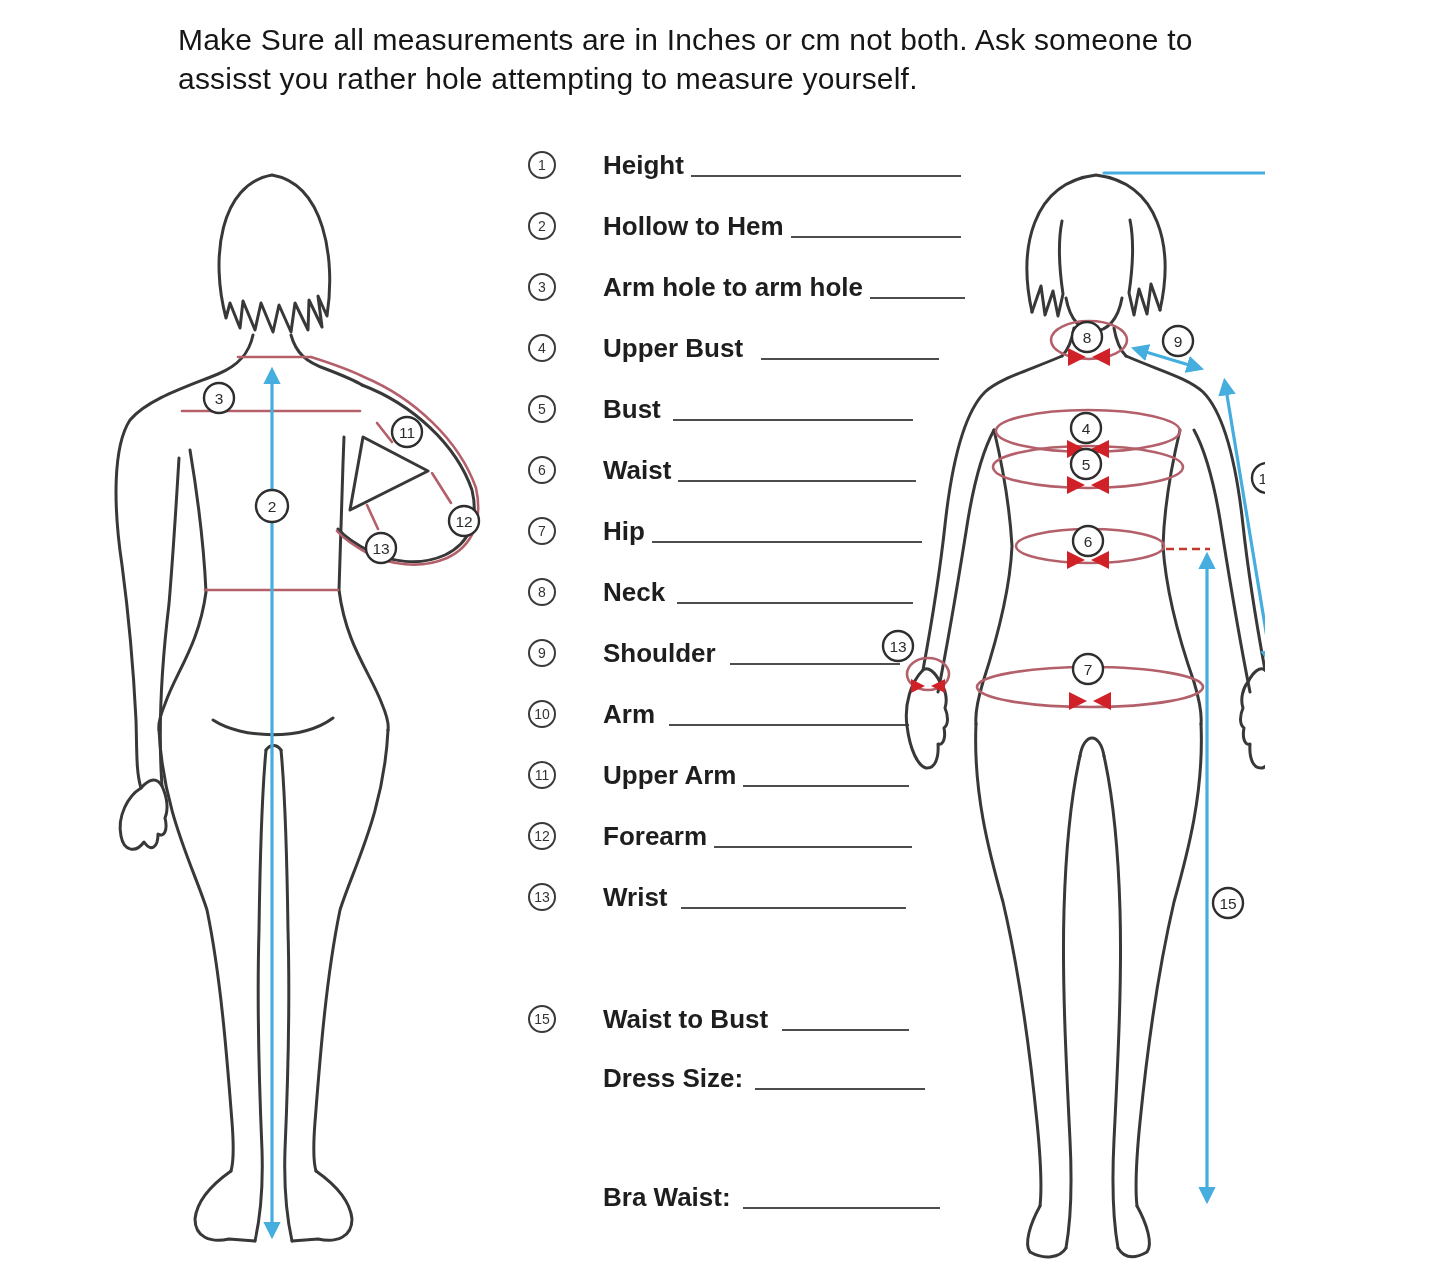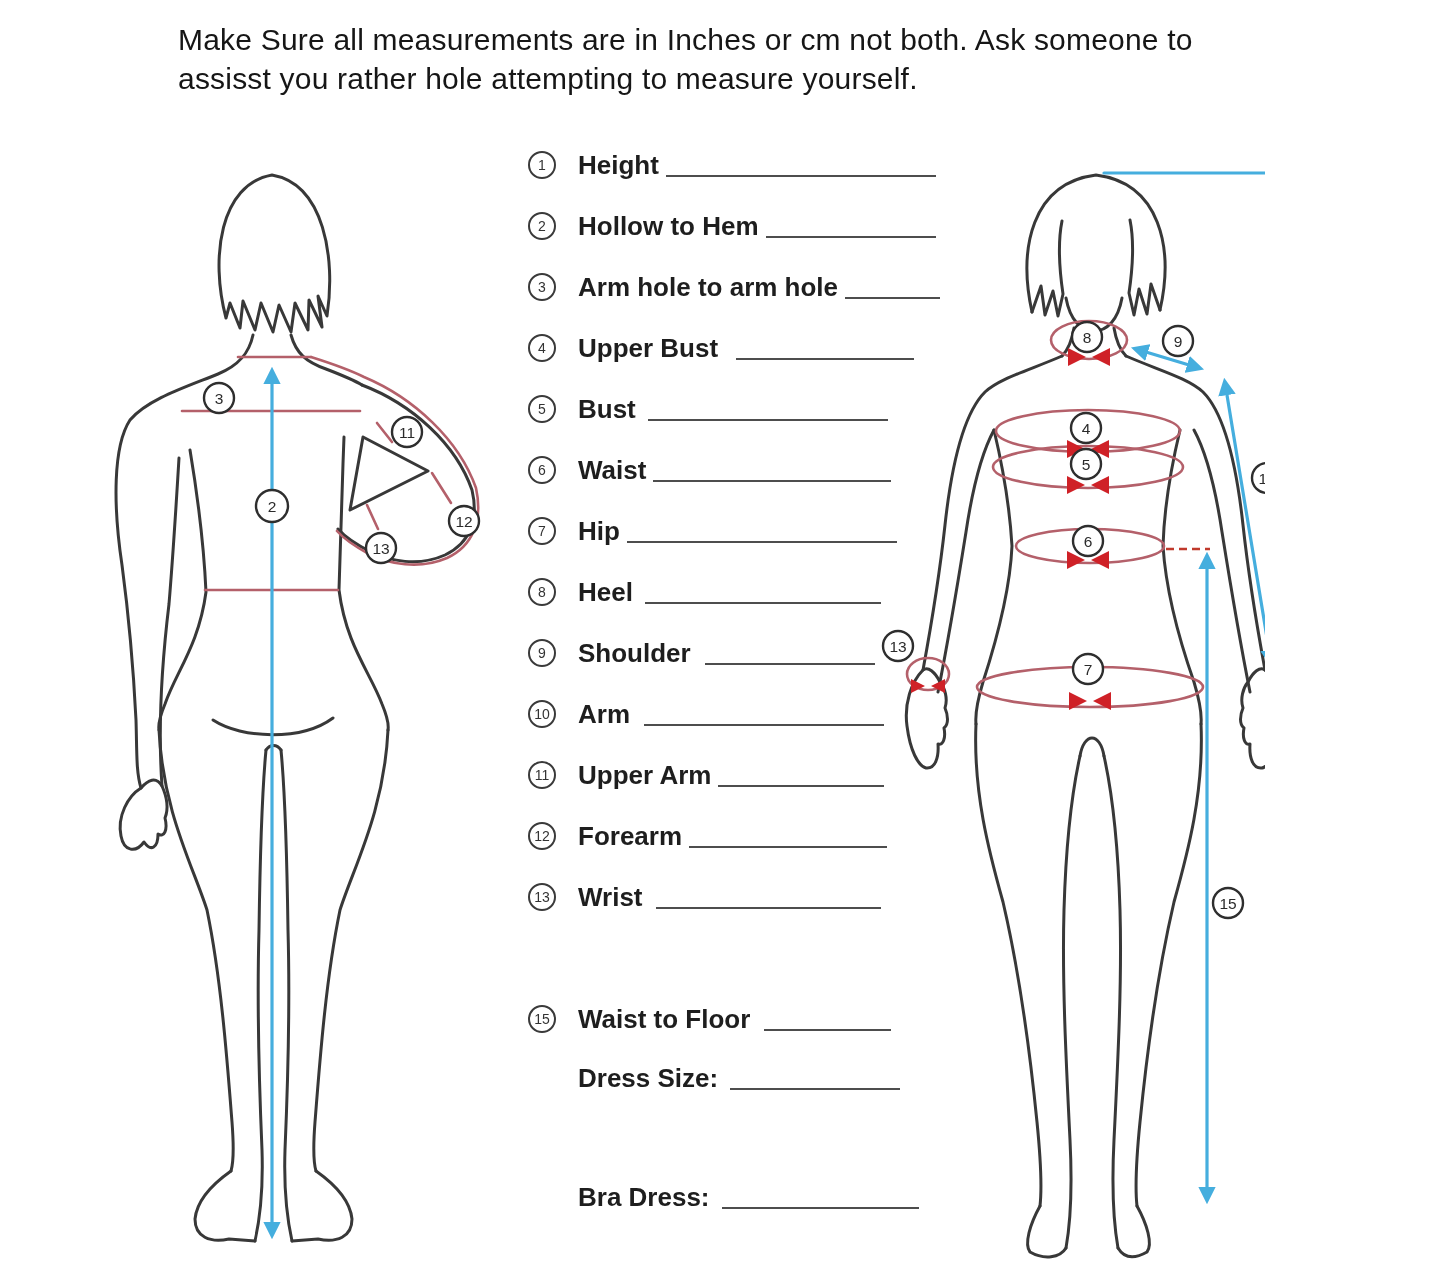--- a/index.html
+++ b/index.html
@@ -4,21 +4,21 @@
 <style>
   html,body{margin:0;padding:0;background:#ffffff;}
   .canvas{position:relative;width:1265px;height:1285px;background:#ffffff;overflow:hidden;
           font-family:"Liberation Sans", sans-serif;color:#1c1c1c;}
   .instructions{position:absolute;left:178px;top:20px;font-size:30px;line-height:39px;
                 color:#161616;letter-spacing:.2px;}
   .m-row{position:absolute;left:528px;height:60px;display:flex;align-items:center;white-space:nowrap;}
   .badge{width:28px;height:28px;border:2.4px solid #3a3a3a;border-radius:50%;box-sizing:border-box;
          display:inline-flex;align-items:center;justify-content:center;
          font-size:14px;color:#333;flex:0 0 auto;margin-right:22px;background:#fff;}
-  .m-label{font-size:26px;font-weight:700;color:#1e1e1e;}
+  .m-label{font-size:26px;font-weight:700;color:#1e1e1e;margin-left:25px;}
   .m-line{display:inline-block;height:22px;border-bottom:2.6px solid #4d4d4d;margin-left:7px;align-self:center;}
   .extra{padding-left:50px;align-items:center;}
   .fig{position:absolute;}
   svg text.mark{font-family:"Liberation Sans",sans-serif;font-size:15.5px;fill:#2b2b2b;
                 text-anchor:middle;}
   svg .ink{fill:none;stroke:#383838;stroke-width:3;stroke-linecap:round;stroke-linejoin:round;}
   svg .tape{fill:none;stroke:#b4606a;stroke-width:2.6;stroke-linecap:round;}
   svg .blue{fill:none;stroke:#45aede;stroke-width:3.2;stroke-linecap:round;}
   svg .bowtie{fill:#cf2127;stroke:none;}
   svg .badge-c{fill:#ffffff;stroke:#2e2e2e;stroke-width:2.4;}
@@ -63,21 +63,21 @@
     <span class="m-label">Waist</span>
     <span class="m-line" style="width:238px"></span>
   </div>
   <div class="m-row" style="top:501px">
     <span class="badge">7</span>
     <span class="m-label">Hip</span>
     <span class="m-line" style="width:270px"></span>
   </div>
   <div class="m-row" style="top:562px">
     <span class="badge">8</span>
-    <span class="m-label">Heel</span>
+    <span class="m-label">Neck</span>
     <span class="m-line" style="width:236px;margin-left:12px"></span>
   </div>
   <div class="m-row" style="top:623px">
     <span class="badge">9</span>
     <span class="m-label">Shoulder</span>
     <span class="m-line" style="width:170px;margin-left:14px"></span>
   </div>
   <div class="m-row" style="top:684px">
     <span class="badge">10</span>
     <span class="m-label">Arm</span>
@@ -93,30 +93,30 @@
     <span class="m-label">Forearm</span>
     <span class="m-line" style="width:198px"></span>
   </div>
   <div class="m-row" style="top:867px">
     <span class="badge">13</span>
     <span class="m-label">Wrist</span>
     <span class="m-line" style="width:225px;margin-left:13px"></span>
   </div>
   <div class="m-row" style="top:989px">
     <span class="badge">15</span>
-    <span class="m-label">Waist to Floor</span>
+    <span class="m-label">Waist to Bust</span>
     <span class="m-line" style="width:127px;margin-left:14px"></span>
   </div>
 
   <div class="m-row extra" style="top:1048px">
     <span class="m-label">Dress Size:</span>
     <span class="m-line" style="width:170px;margin-left:12px"></span>
   </div>
   <div class="m-row extra" style="top:1167px">
-    <span class="m-label">Bra Dress:</span>
+    <span class="m-label">Bra Waist:</span>
     <span class="m-line" style="width:197px;margin-left:12px"></span>
   </div>
 
   <svg class="fig" style="left:80px;top:160px" width="440" height="1125" viewBox="80 160 440 1125">
     <defs>
       <marker id="abL" viewBox="0 0 10 10" refX="7" refY="5" markerWidth="5.5" markerHeight="5.5" orient="auto-start-reverse">
           <path d="M0,0 L10,5 L0,10 z" fill="#45aede"></path>
         </marker>
     </defs>
 

